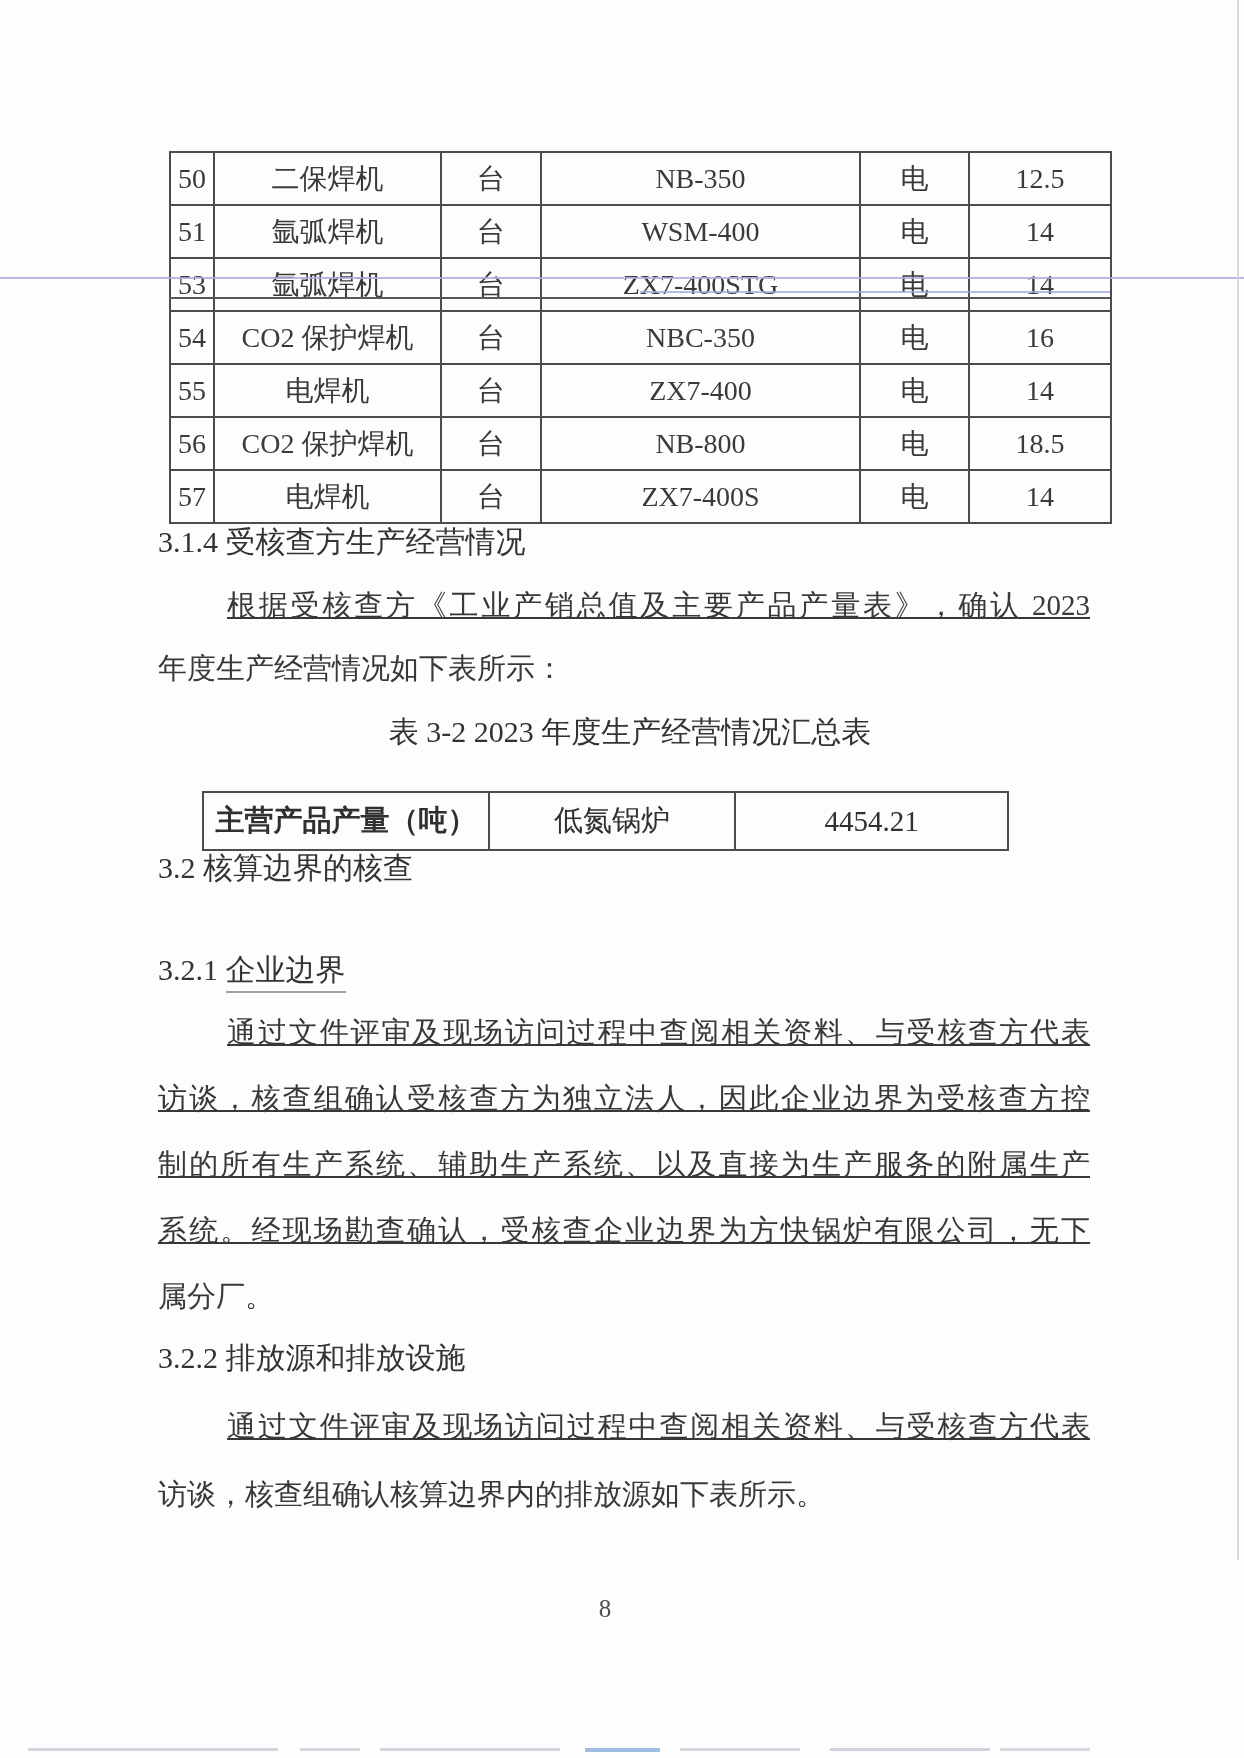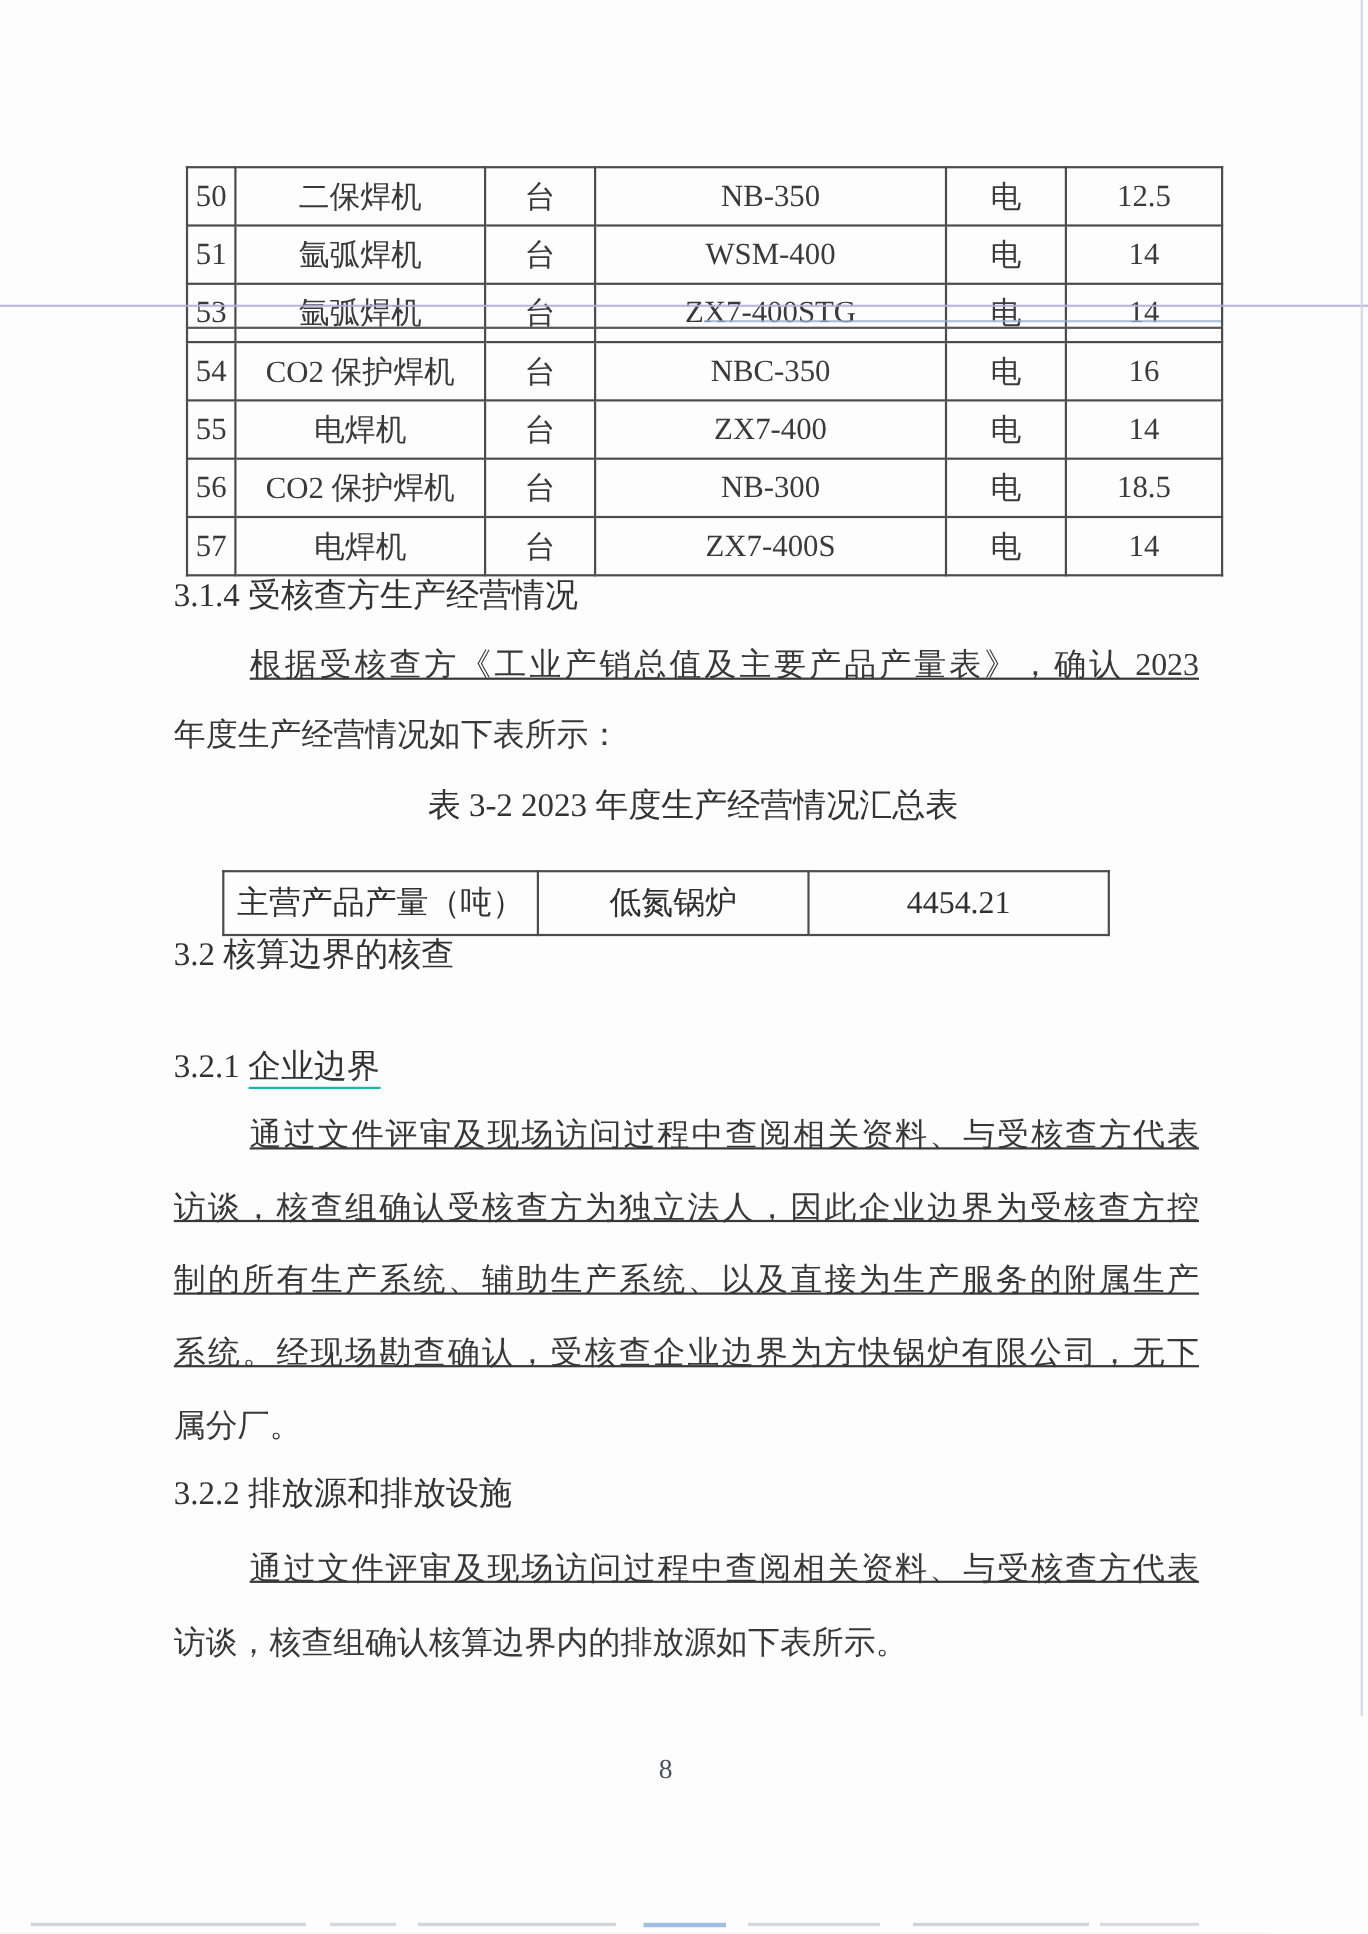--- a/index.html
+++ b/index.html
@@ -17,33 +17,33 @@
   table { border-collapse:collapse; table-layout:fixed;margin-top:29px; }
   td { border:2px solid #4c4c4c; text-align:center; vertical-align:middle; padding:0; overflow:hidden; }
 
   .eq-table { position:absolute; left:169px; top:122px; width:941px; }
   .eq-table td { height:51px; font-size:28px; color:#3a3a3a; }
 
   .t32 { position:absolute; left:202px; top:762px; width:805px; }
   .t32 td { font-size:29px; color:#303030; }
   .t32 .r1 td { height:50px; }
   .t32 .r2 td { height:56px; }
-  .t32 .bold-label { font-weight:normal;text-align:center; }
+  .t32 .bold-label { font-weight:bold;text-align:center; }
 
   
   .line {
     position:absolute; left:158px; width:932px; height:44px;
     font-size:29px; line-height:40px; color:#383838;
     text-align:justify;
   }
   .line.full { text-align-last:justify;text-decoration:underline; }
   .line.indent { left:227px; width:863px; }
   .heading { position:absolute; left:158px; font-size:30px; line-height:40px; color:#333; white-space:nowrap; }
   .caption { position:absolute; left:250px; width:760px; text-align:center; font-size:30px; color:#333; white-space:nowrap; }
-  .underlined { border-bottom:2px solid #14b8a6; padding-bottom:2px; }
+  .underlined { border-bottom:2px solid #a3a3a3; padding-bottom:2px;font-family:Liberation Mono, monospace; }
   .pagenum { position:absolute; left:560px; top:1595px; width:90px; text-align:center; font-size:25px; color:#4a4f58; }
 
   
   .art { position:absolute; pointer-events:none; }
   .art-hline   { top:277px; left:0; width:1244px; height:2px; background:#b2abd9; opacity:.85; }
   .art-vline   { top:0; left:1237px; width:2px; height:1560px; background:#ccd7e3; opacity:.9; }
   .art-dbl     { top:297px; left:169px; width:941px; height:2px; background:#585858; }
   .art-blue    { top:291px; left:640px; width:470px; height:2px; background:#93aed2; opacity:.75; }
   .smudge      { top:1748px; height:3px; background:#c9ced6; opacity:.85; }
   .smudge.s1 { left:28px;  width:250px; }
@@ -106,21 +106,21 @@
         <td>电焊机</td>
         <td>台</td>
         <td>ZX7-400</td>
         <td>电</td>
         <td>14</td>
       </tr>
       <tr>
         <td>56</td>
         <td>CO2 保护焊机</td>
         <td>台</td>
-        <td>NB-300</td>
+        <td>NB-800</td>
         <td>电</td>
         <td>18.5</td>
       </tr>
       <tr>
         <td>57</td>
         <td>电焊机</td>
         <td>台</td>
         <td>ZX7-400S</td>
         <td>电</td>
         <td>14</td>

